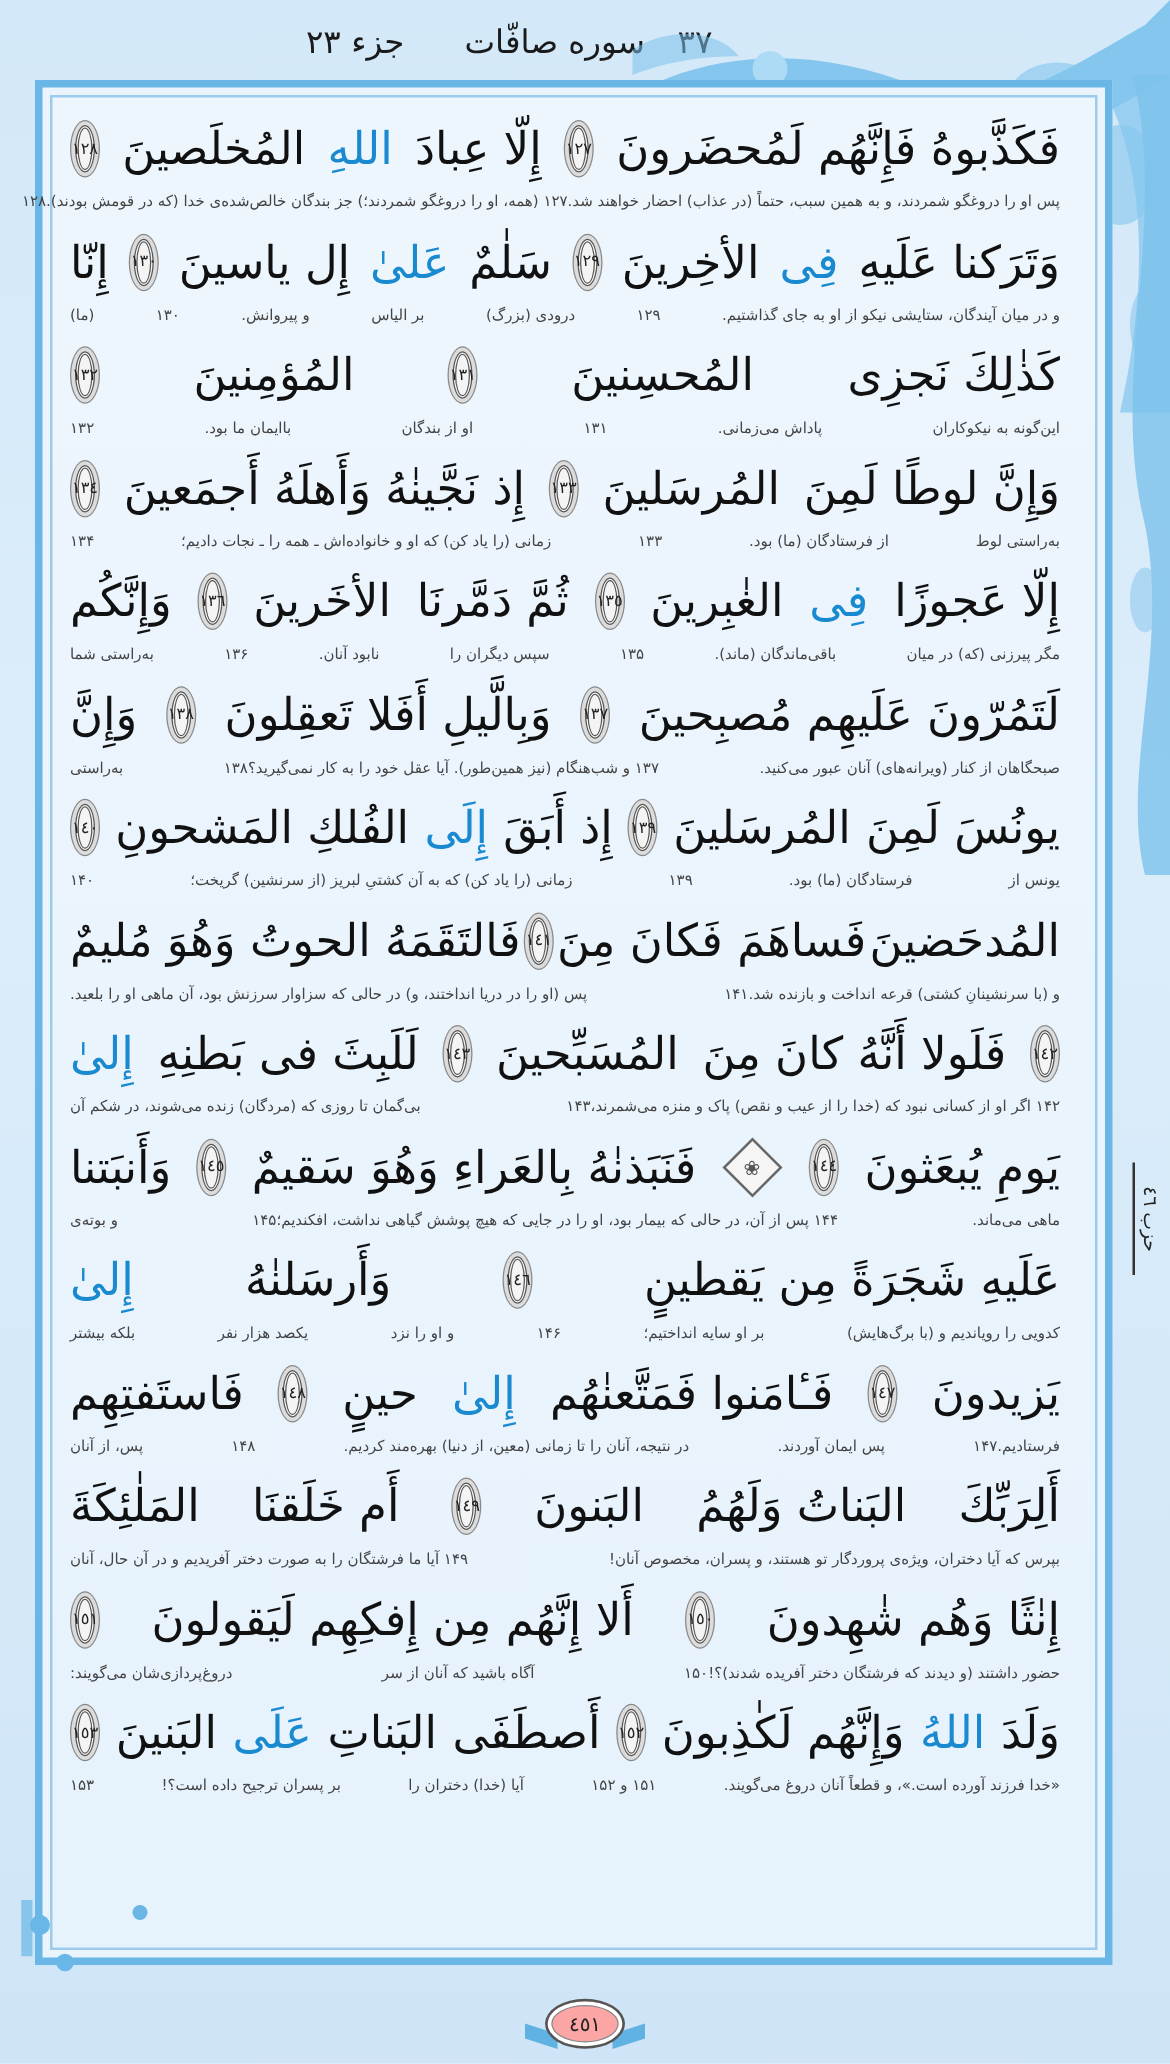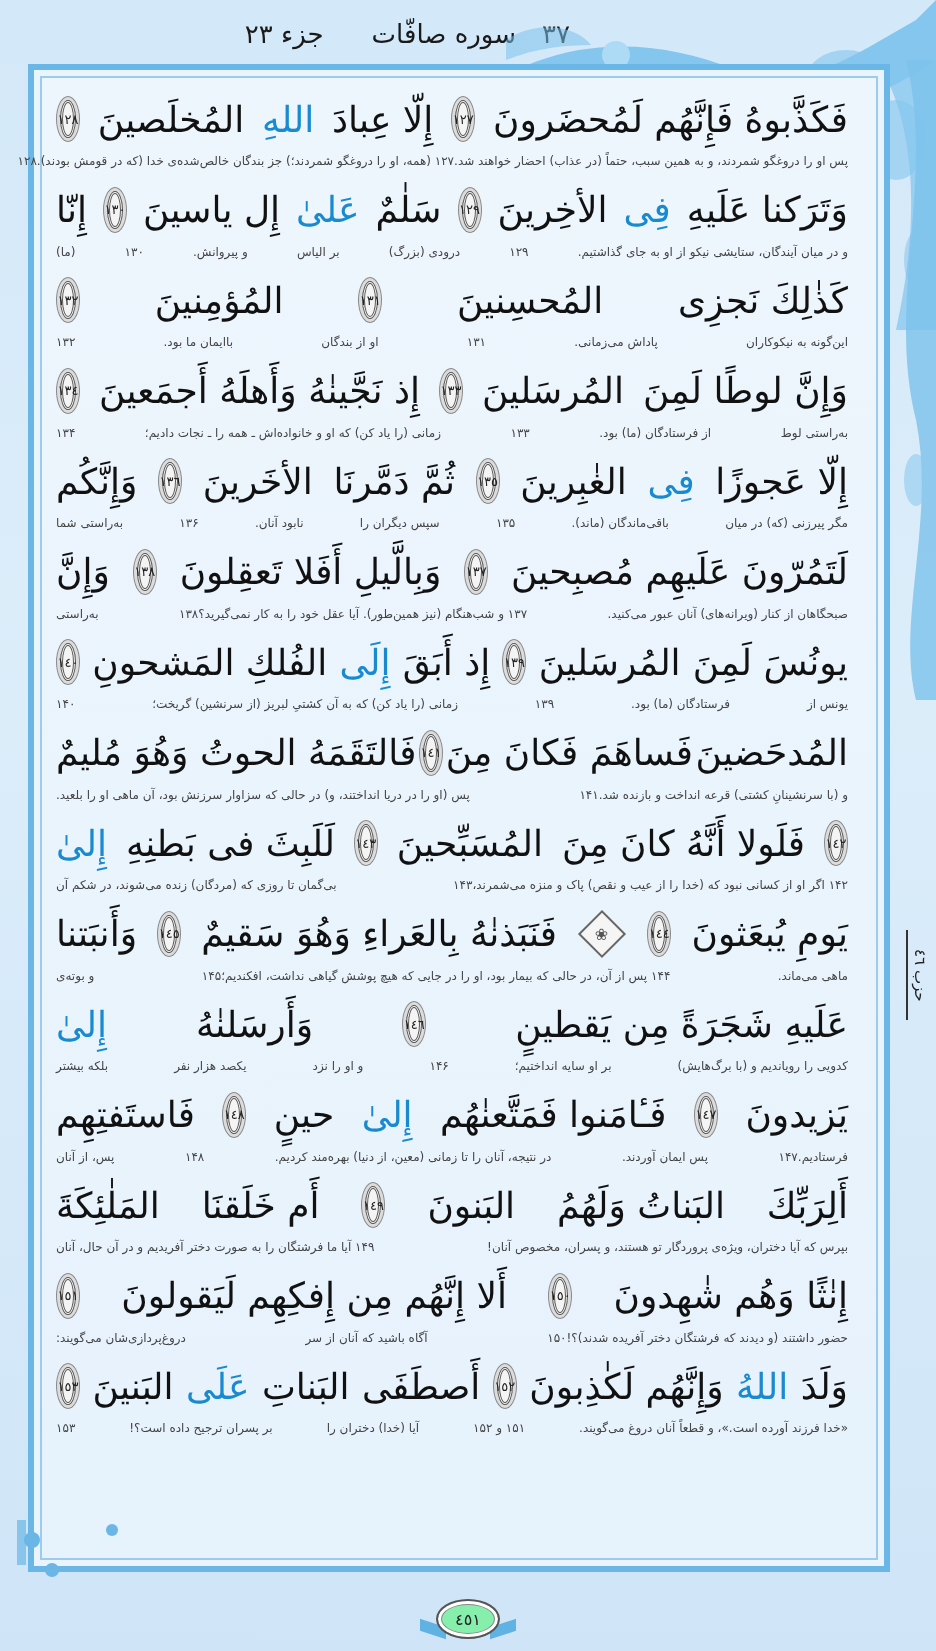--- a/index.html
+++ b/index.html
@@ -77,21 +77,21 @@
     position: absolute; right: 4px; top: 930px; width: 26px; height: 90px;
     border-left: 2px solid #333;
     writing-mode: vertical-rl; font-size: 15px; color: #222;
     display: flex; align-items: center; justify-content: center;
   }
   .page-badge {
     position: absolute; left: 420px; top: 1597px; width: 96px; height: 46px;
   }
   .page-badge .oval {
     position: absolute; left: 16px; top: 2px; width: 64px; height: 40px;
-    border-radius: 50%; border: 2px solid #555; background: #86efac;
+    border-radius: 50%; border: 2px solid #555; background: #fca5a5;
     display: flex; align-items: center; justify-content: center;
     box-shadow: inset 0 0 0 3px #fff, inset 0 0 0 4px #888;
     font-size: 16px; color: #222; font-family: "DejaVu Sans", sans-serif;
   }
   .page-badge .ribbon-l, .page-badge .ribbon-r {
     position: absolute; top: 26px; width: 26px; height: 12px; background: #5fb2e2;
   }
   .page-badge .ribbon-l { left: 0; transform: skewY(18deg); }
   .page-badge .ribbon-r { right: 0; transform: skewY(-18deg); }
   .corner-bl {

